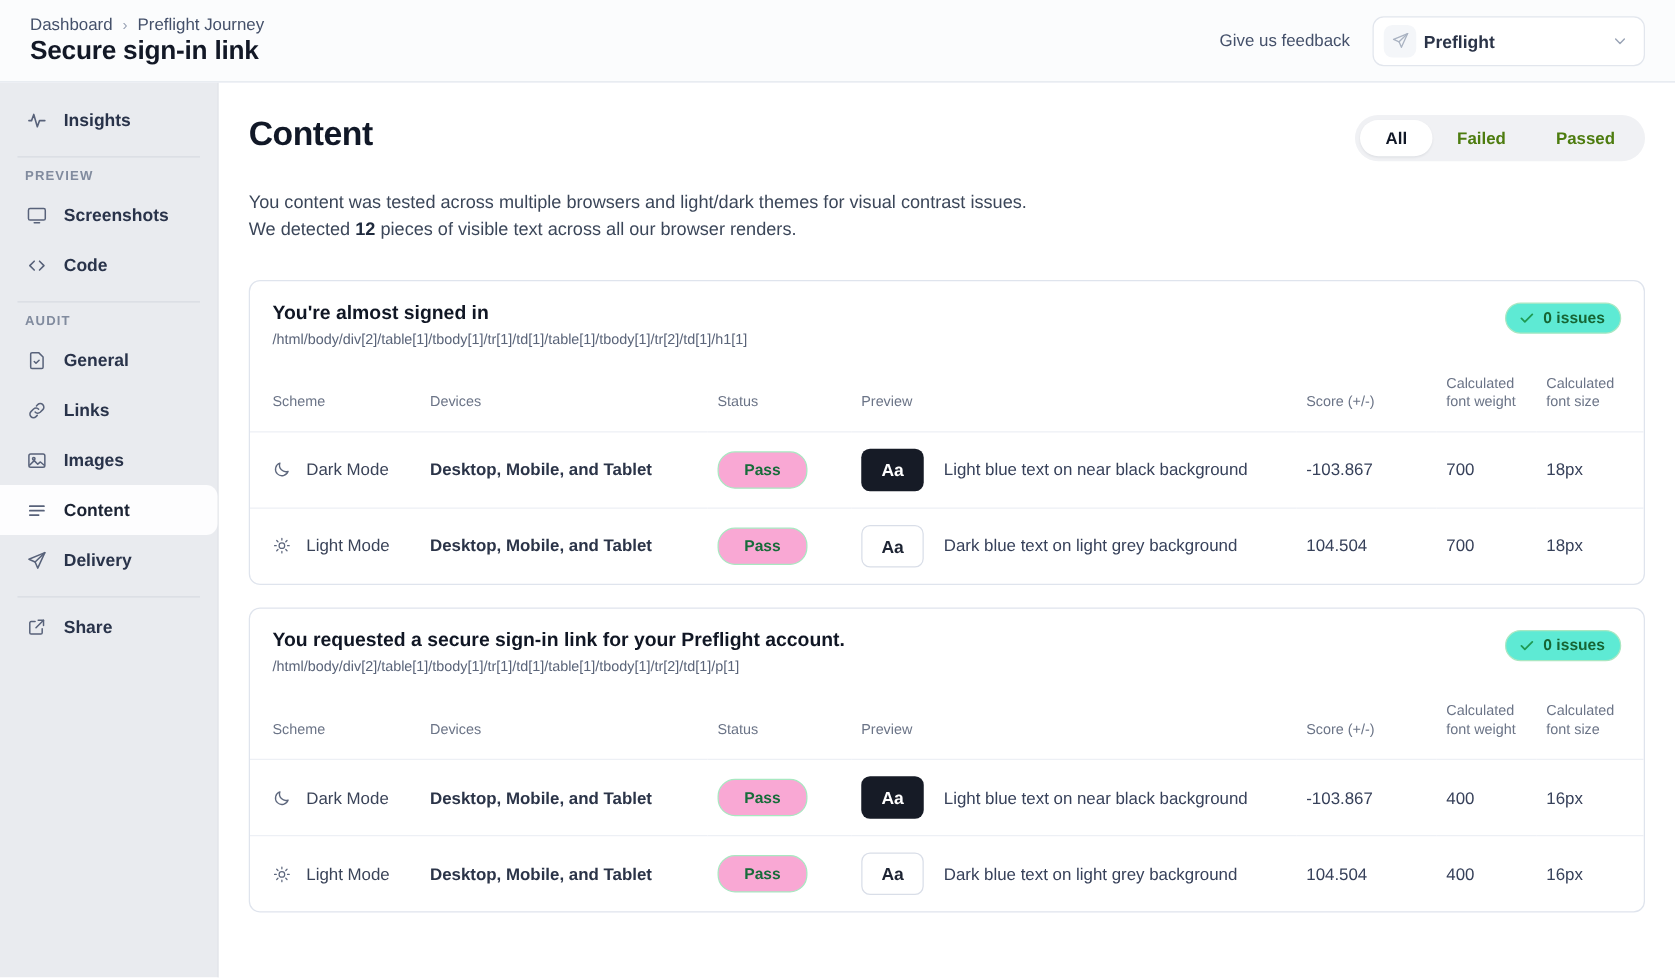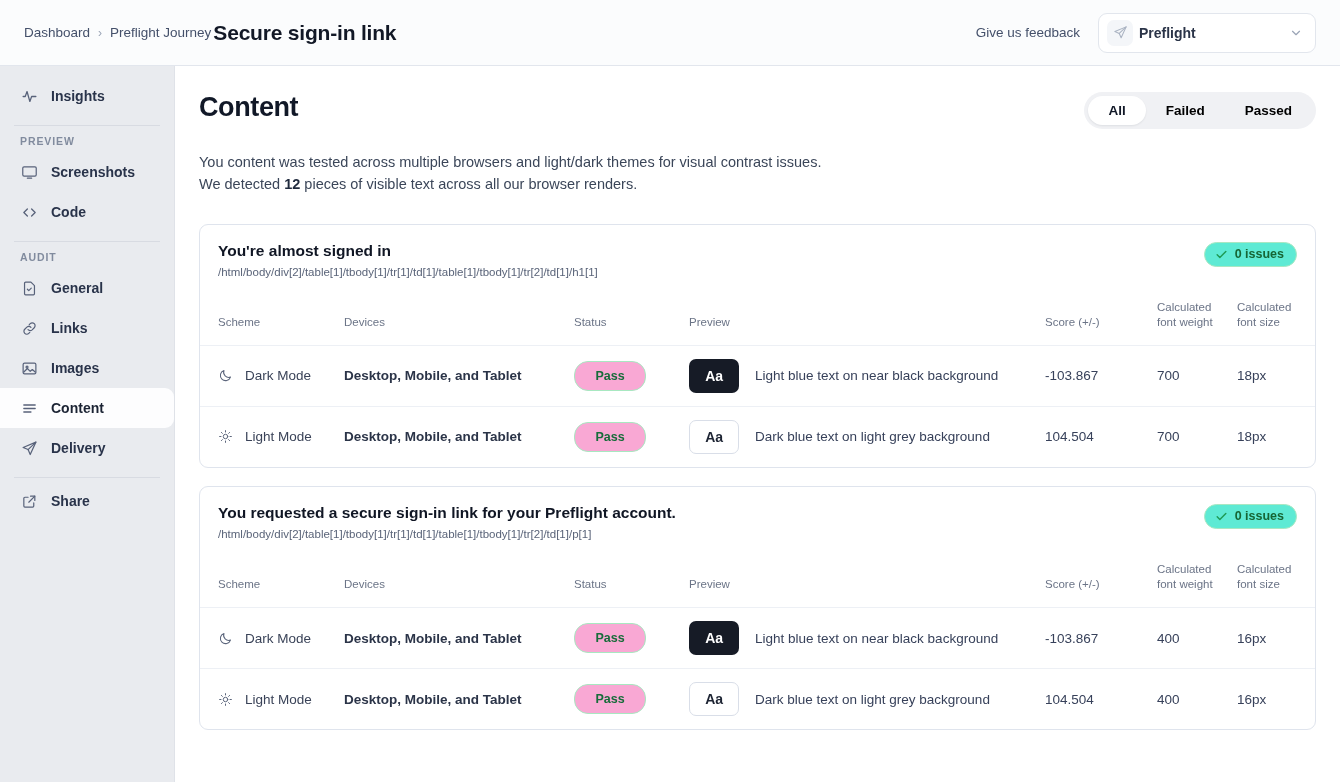--- a/index.html
+++ b/index.html
@@ -14,21 +14,21 @@
 
   
   .header {
     height: 66px; flex: 0 0 66px;
     background: #fbfcfd;
     border-bottom: 1px solid #e2e6ed;
     display: flex; align-items: center;
     padding: 0 24px 0 24px;
     position: relative;
   }
-  .header-left { display: flex; justify-content: center; gap: 2px; }
+  .header-left { display: flex; flex-direction: column; justify-content: center; gap: 2px; }
   .breadcrumb { display: flex; align-items: center; gap: 8px; font-size: 13.5px; color: #4a5568; }
   .breadcrumb .crumb { color: #44506a; }
   .breadcrumb .sep { color: #9aa4b6; font-size: 12px; line-height: 1; }
   .page-title { font-size: 21px; font-weight: 700; color: #121826; letter-spacing: -0.2px; }
   .header-right { margin-left: auto; display: flex; align-items: center; gap: 18px; }
   .feedback-link { font-size: 13.5px; color: #44506a; }
   .project-select {
     display: flex; align-items: center; gap: 6px;
     border: 1px solid #e2e6ed; background: #ffffff;
     border-radius: 9px; height: 40px; width: 218px; padding: 0 12px 0 8px;
@@ -67,21 +67,21 @@
 
   
   .main { flex: 1; min-width: 0; overflow: hidden; padding: 26px 24px 0 24px; background: #ffffff; }
   .main-head { display: flex; align-items: flex-start; }
   .content-title { font-size: 27px; font-weight: 700; color: #111827; letter-spacing: -0.4px; }
   .segmented {
     margin-left: auto; background: #f0f1f4; border-radius: 20px;
     display: flex; align-items: center; padding: 4px; height: 37px;
   }
   .seg {
-    font-size: 13.5px; font-weight: 600; color: #000000;
+    font-size: 13.5px; font-weight: 600; color: #4d7c0f;
     padding: 0 20px; height: 29px; display: flex; align-items: center;
     border-radius: 16px;
   }
   .seg.active { background: #ffffff; color: #111827; box-shadow: 0 1px 2px rgba(16,24,40,.08); }
 
   .intro { margin-top: 22px; }
   .intro p { font-size: 14.5px; color: #3b4659; line-height: 1.55; }
   .intro p + p { }
   .intro b { font-weight: 700; color: #1f2a3d; }
 

